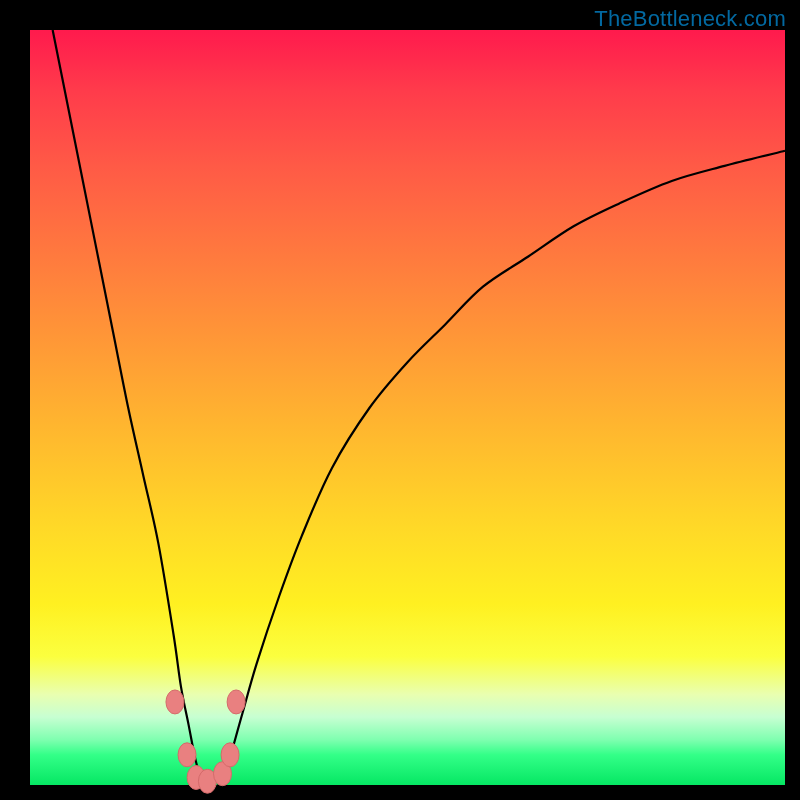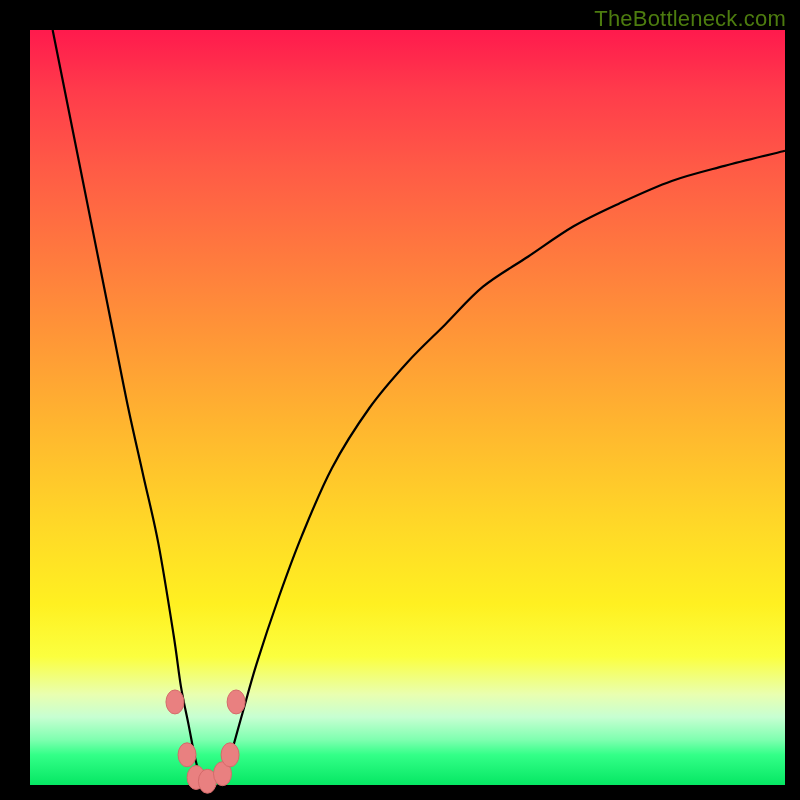--- a/index.html
+++ b/index.html
@@ -39,21 +39,21 @@
       #c7ffd2 91%,
       #7fffb0 94%,
       #33ff88 96%,
       #06e763 100%
     );
   }
   .watermark {
     position: absolute;
     top: 6px;
     right: 14px;
-    color: #4d7c0f;
+    color: #0369a1;
     font-size: 22px;
     letter-spacing: 0.2px;
     user-select: none;
   }
   svg.curve {
     position: absolute;
     left: 0;
     top: 0;
     width: 755px;
     height: 755px;

